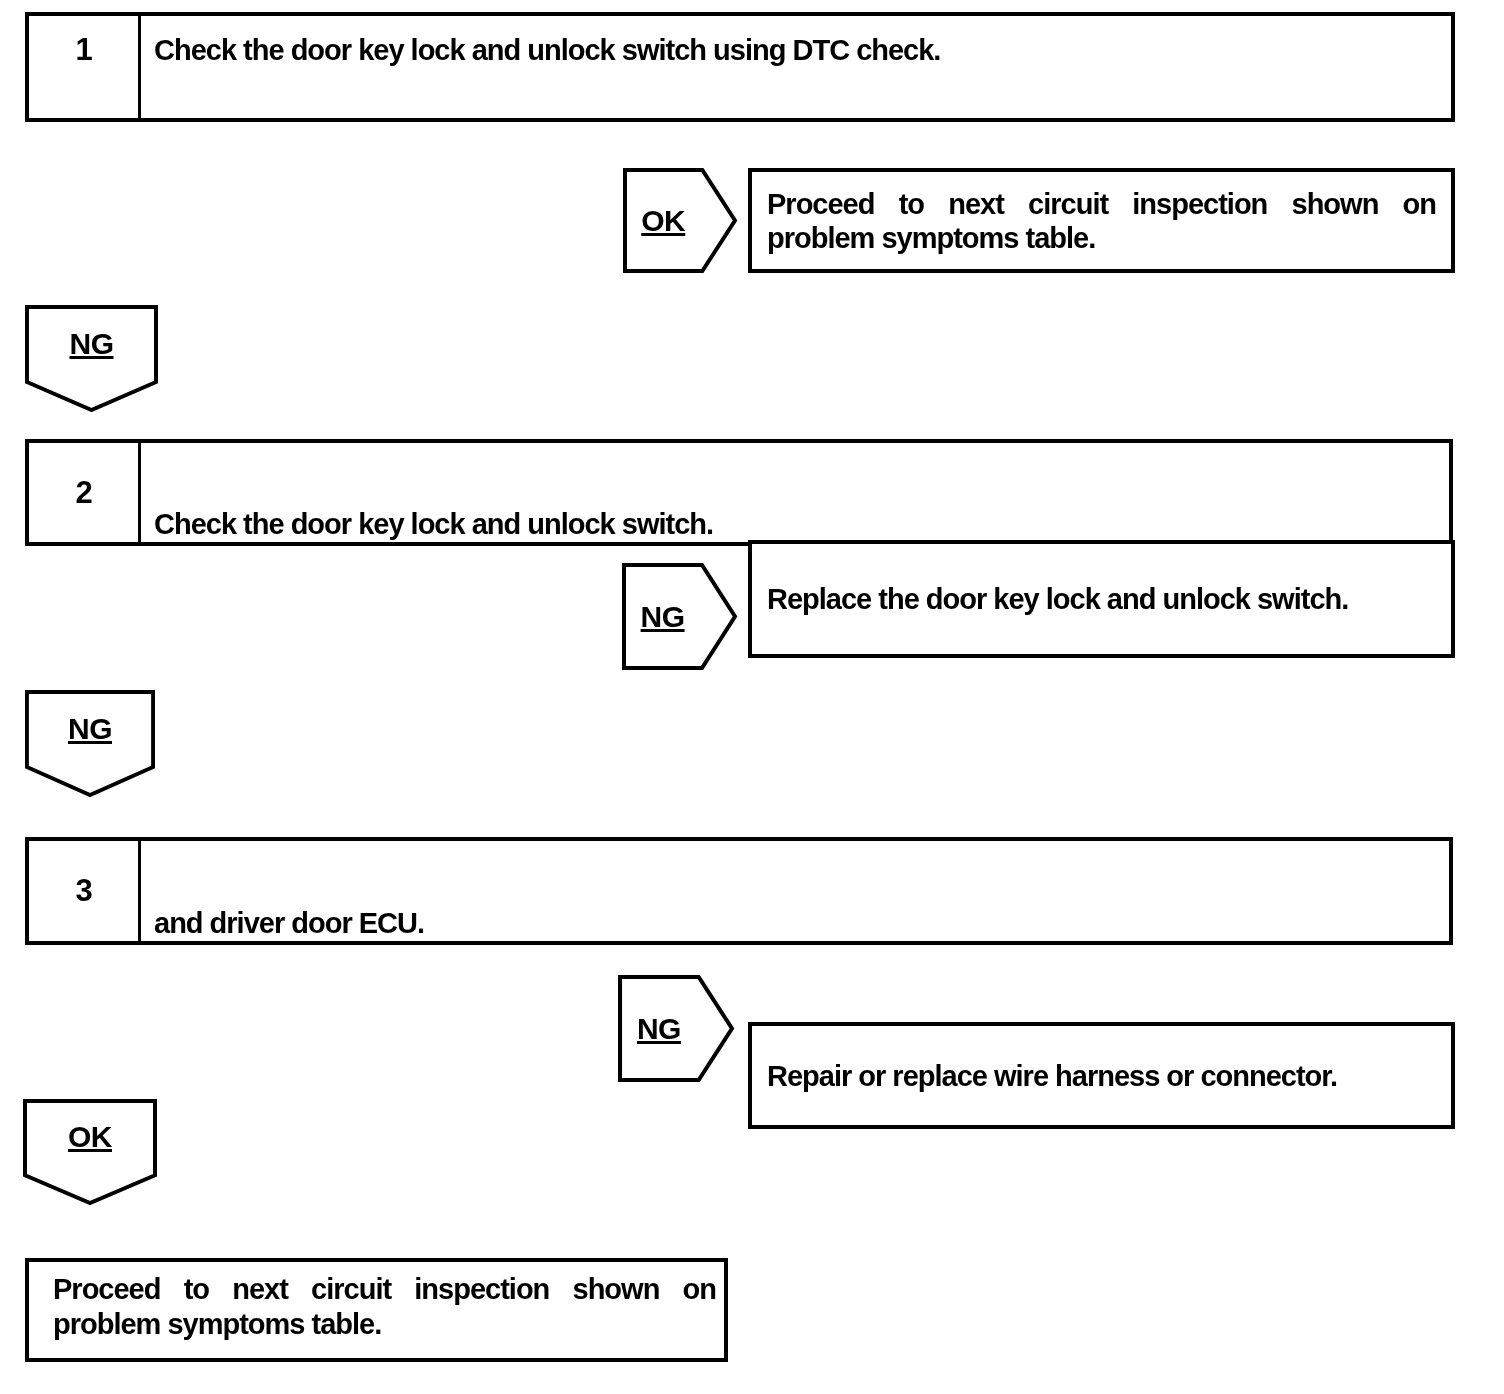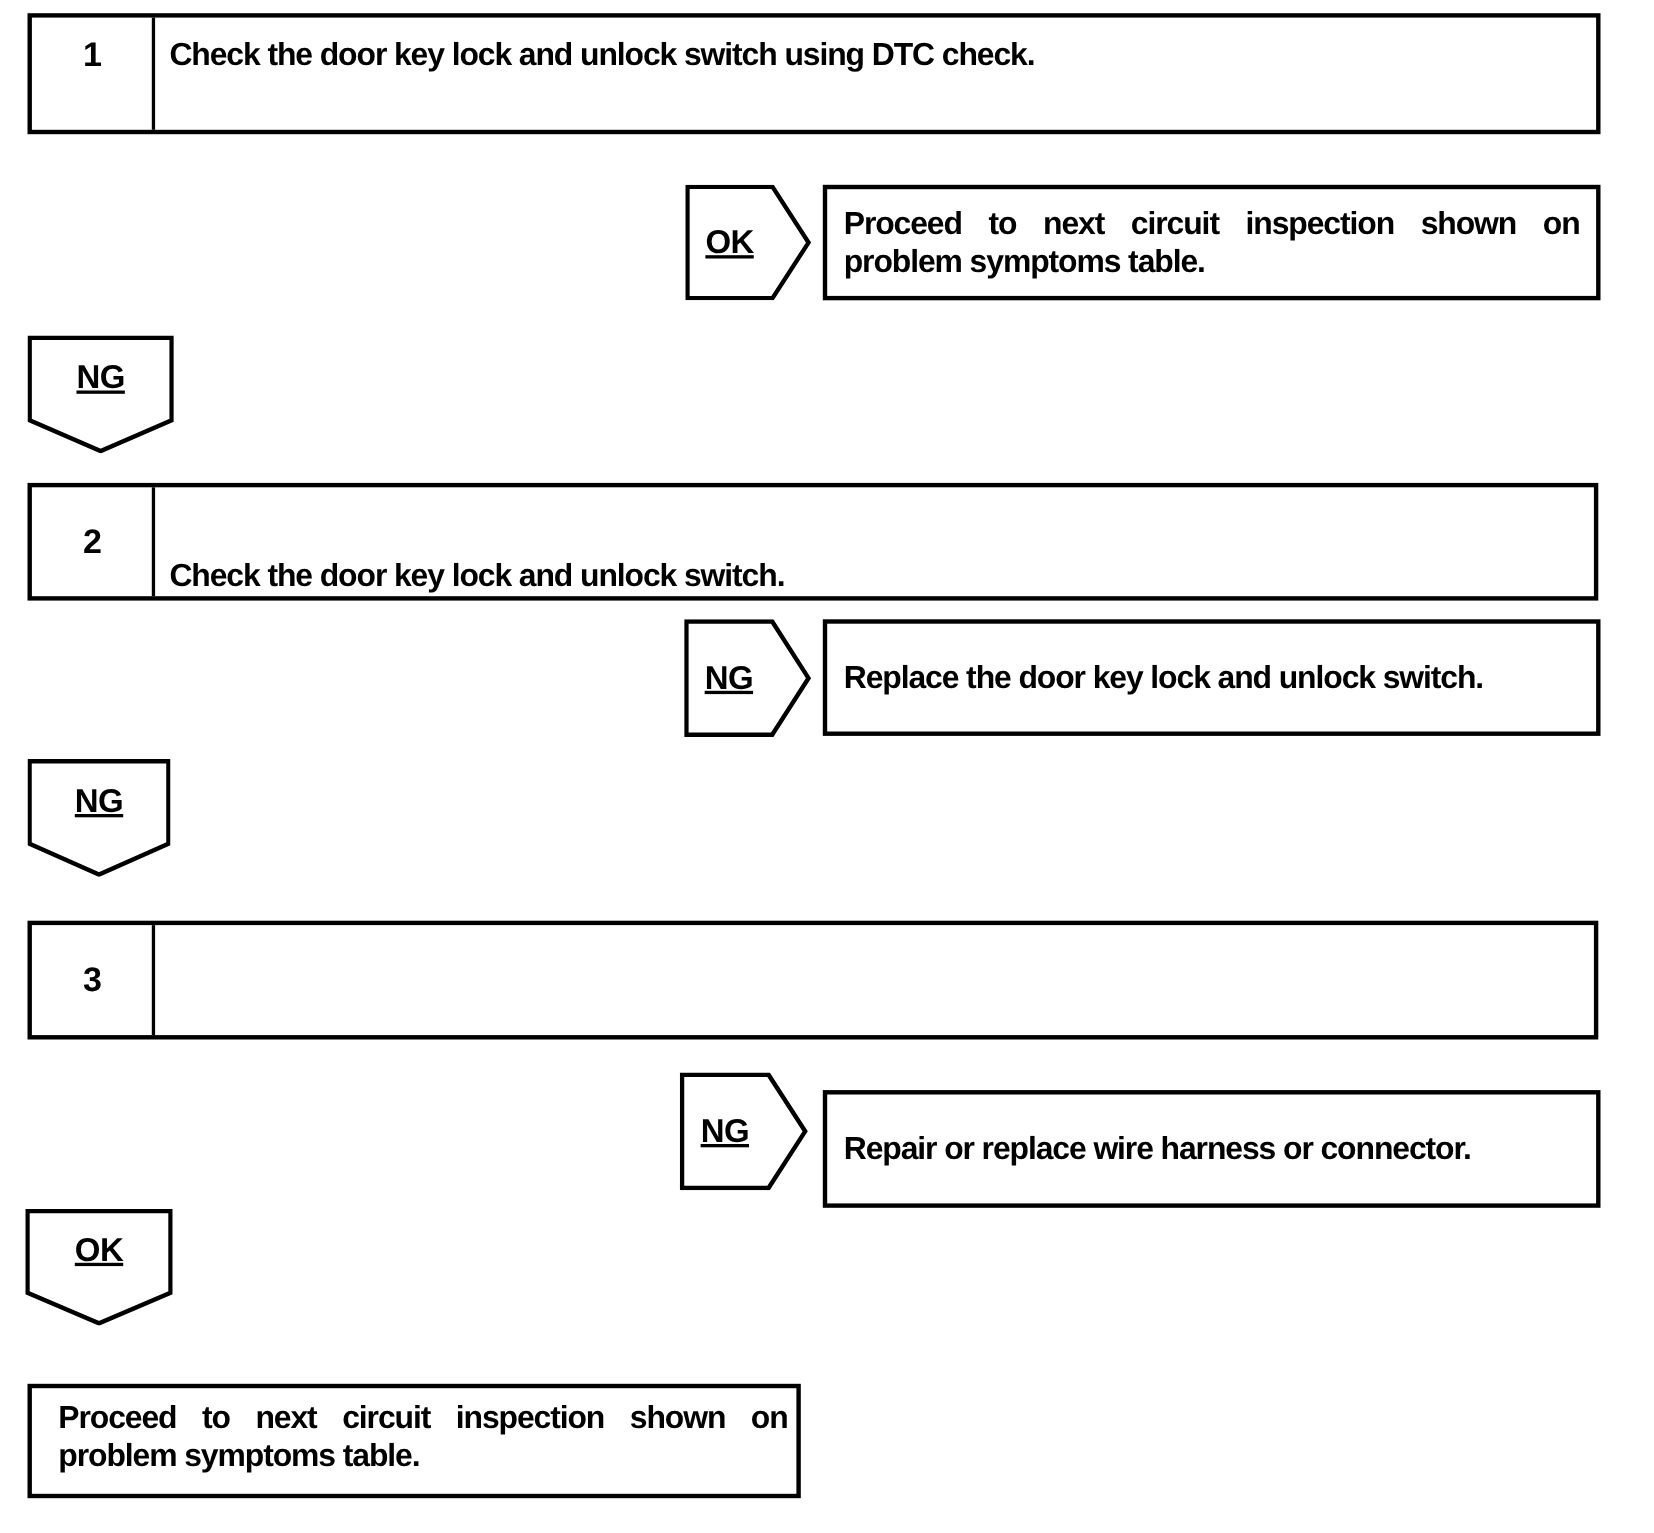--- a/index.html
+++ b/index.html
@@ -89,46 +89,47 @@
       <div class="line">Check the door key lock and unlock switch.</div>
     </div>
   </div>
 
   <div class="pent pent-right" style="left:622px; top:563px; width:116px; height:107px;">
     <svg viewBox="0 0 116 107" preserveAspectRatio="none">
       <polygon points="2,2 80,2 113,53.5 80,105 2,105" fill="#ffffff" stroke="#000000" stroke-width="4"></polygon>
     </svg>
     <span class="pent-label">NG</span>
   </div>
-  <div class="rbox" style="left:748px; top:563px; width:707px; height:106px;">
+  <div class="rbox" style="left:748px; top:540px; width:707px; height:118px;">
     <div class="line">Replace the door key lock and unlock switch.</div>
   </div>
 
   <div class="pent pent-down" style="left:25px; top:690px; width:130px; height:107px;">
     <svg viewBox="0 0 134 107" preserveAspectRatio="none">
       <polygon points="2,2 132,2 132,77 67,105 2,77" fill="#ffffff" stroke="#000000" stroke-width="4"></polygon>
     </svg>
     <span class="pent-label">NG</span>
   </div>
 
   <div class="sbox v-center" style="left:25px; top:837px; width:1428px; height:108px;">
     <div class="numcell">
       <span>3</span>
     </div>
     <div class="sbody">
+      <div class="line">and driver door ECU.</div>
     </div>
   </div>
 
   <div class="pent pent-right" style="left:618px; top:975px; width:117px; height:107px;">
     <svg viewBox="0 0 116 107" preserveAspectRatio="none">
       <polygon points="2,2 80,2 113,53.5 80,105 2,105" fill="#ffffff" stroke="#000000" stroke-width="4"></polygon>
     </svg>
     <span class="pent-label">NG</span>
   </div>
-  <div class="rbox" style="left:748px; top:991px; width:707px; height:107px;">
+  <div class="rbox" style="left:748px; top:1022px; width:707px; height:107px;">
     <div class="line">Repair or replace wire harness or connector.</div>
   </div>
 
   <div class="pent pent-down" style="left:23px; top:1099px; width:134px; height:106px;">
     <svg viewBox="0 0 134 107" preserveAspectRatio="none">
       <polygon points="2,2 132,2 132,77 67,105 2,77" fill="#ffffff" stroke="#000000" stroke-width="4"></polygon>
     </svg>
     <span class="pent-label">OK</span>
   </div>
 

